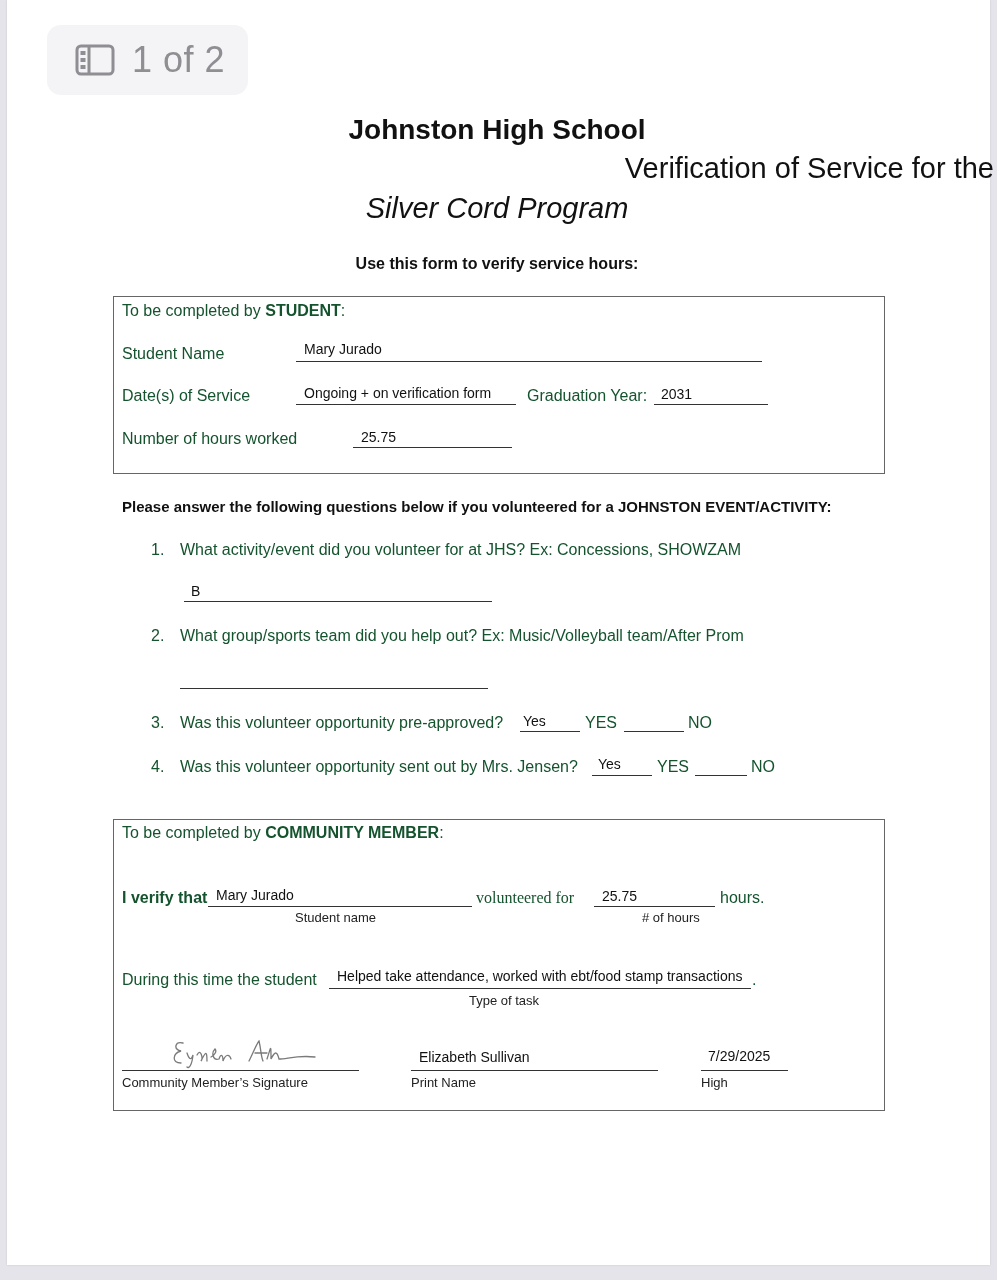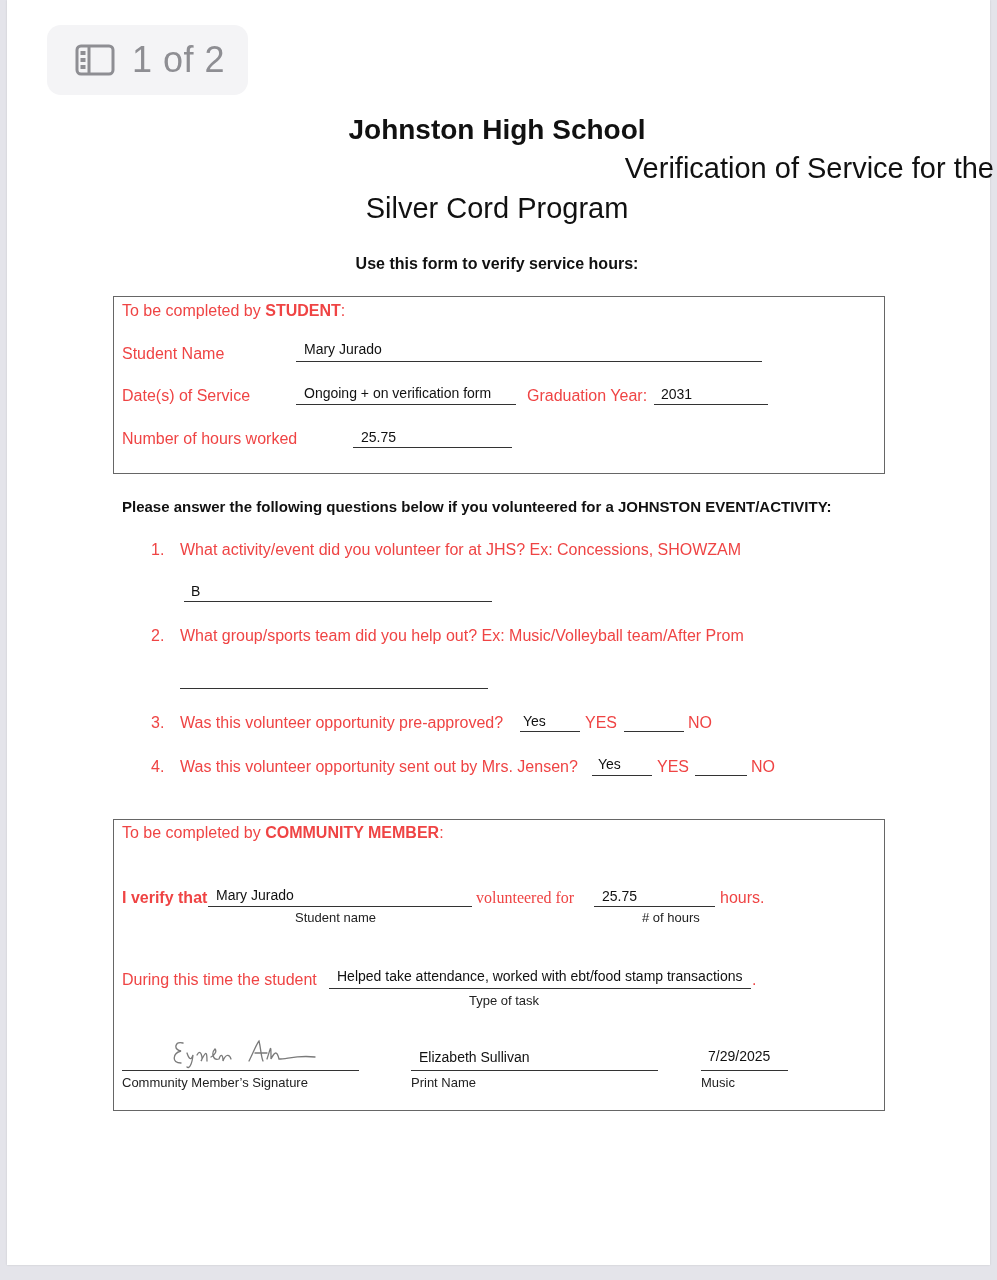--- a/index.html
+++ b/index.html
@@ -32,21 +32,21 @@
   }
   .pill-text {
     position: absolute; left: 85px; top: 14px;
     font-size: 36px; color: #8e8e93; font-weight: 500;
     letter-spacing: 0.5px;
   }
   .abs { position: absolute; white-space: nowrap; }
   .title-bold { font-weight: bold; font-size: 28px; }
   .title-reg { font-size: 29px; }
   .center { text-align: center; left: 0; width: 994px; }
-  .calibri { font-family: "Liberation Sans", sans-serif; font-size: 16px; color: #ef4444; }
+  .calibri { font-family: "Liberation Sans", sans-serif; font-size: 16px; color: #14532d; }
   .hand { font-family: "Liberation Sans", sans-serif; font-size: 14px; color: #111; }
   .box {
     position: absolute;
     border: 1.5px solid #666;
     box-sizing: border-box;
   }
   .uline { position: absolute; height: 0; border-top: 1.3px solid #333; }
   .small { font-size: 13px; color: #222; }
   b { font-weight: bold; }
 </style>
@@ -61,21 +61,21 @@
       <line x1="14" y1="2" x2="14" y2="30" stroke="#8e8e93" stroke-width="3"></line>
       <rect x="5.5" y="7" width="5" height="4" fill="#8e8e93"></rect>
       <rect x="5.5" y="14" width="5" height="4" fill="#8e8e93"></rect>
       <rect x="5.5" y="21" width="5" height="4" fill="#8e8e93"></rect>
     </svg>
     <span class="pill-text">1 of 2</span>
   </div>
 
   <div class="abs center title-bold" style="top:114px; left:-7px;">Johnston High School</div>
   <div class="abs center title-reg" style="top:152px; left:-7px;text-align:right;">Verification of Service for the</div>
-  <div class="abs center title-reg" style="top:192px; left:-7px;">Silver Cord Program</div>
+  <div class="abs center title-reg" style="top:192px; left:-7px;font-style:italic;">Silver Cord Program</div>
   <div class="abs center" style="top:255px; left:-7px; font-size:16px; font-weight:bold;">Use this form to verify service hours:</div>
 
   <div class="box" style="left:106px; top:296px; width:772px; height:178px;"></div>
   <div class="abs calibri" style="left:115px; top:302px;"><span>To be completed by </span><b>STUDENT</b><span>:</span></div>
 
   <div class="abs calibri" style="left:115px; top:345px;">Student Name</div>
   <div class="abs hand" style="left:297px; top:341px;">Mary Jurado</div>
   <div class="uline" style="left:289px; top:361px; width:466px;"></div>
 
   <div class="abs calibri" style="left:115px; top:387px;">Date(s) of Service</div>
@@ -145,15 +145,15 @@
   </svg>
   <div class="uline" style="left:115px; top:1070px; width:237px;"></div>
   <div class="abs small" style="left:115px; top:1075px;">Community Member’s Signature</div>
 
   <div class="abs hand" style="left:412px; top:1049px;">Elizabeth Sullivan</div>
   <div class="uline" style="left:404px; top:1070px; width:247px;"></div>
   <div class="abs small" style="left:404px; top:1075px;">Print Name</div>
 
   <div class="abs hand" style="left:701px; top:1048px;">7/29/2025</div>
   <div class="uline" style="left:694px; top:1070px; width:87px;"></div>
-  <div class="abs small" style="left:694px; top:1075px;">Music</div>
+  <div class="abs small" style="left:694px; top:1075px;">High</div>
 
 </div>
 
 </body></html>

